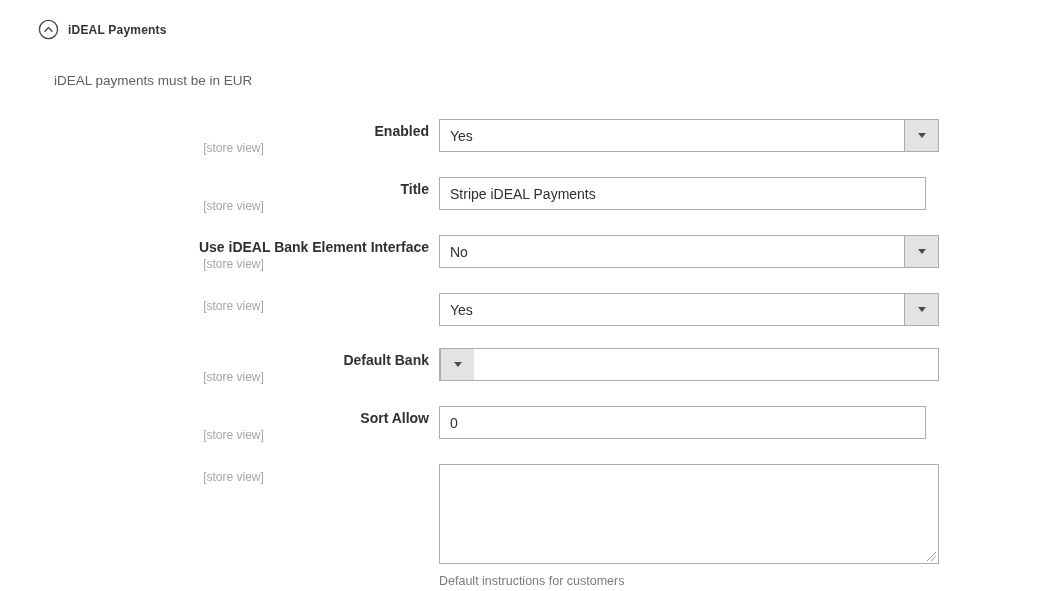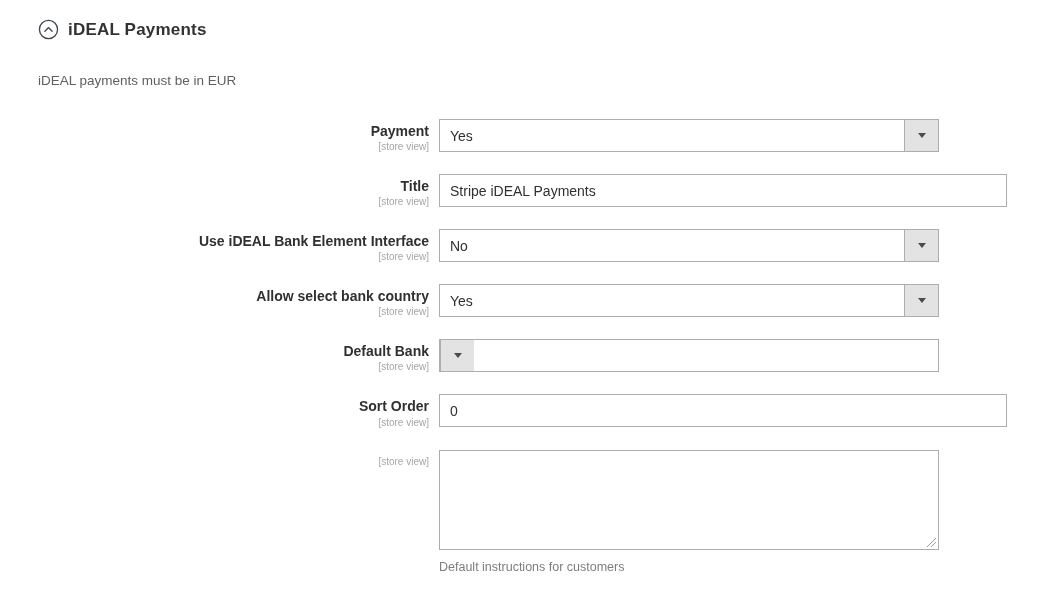--- a/index.html
+++ b/index.html
@@ -20,32 +20,33 @@
     align-items: center;
     cursor: pointer;
   }
   .collapse-icon {
     width: 21px;
     height: 21px;
     flex: 0 0 auto;
     display: block;
   }
   .section-title {
-    font-size: 17px;
+    font-size: 12px;
     font-weight: bold;
     color: #333333;
     margin-left: 9px;
     letter-spacing: 0.2px;
   }
 
   
   .section-note {
     margin-top: 33px;
     font-size: 13.5px;
     color: #5f5f5f;
+    margin-left: 16px;
   }
 
   
   .form { margin-top: 31px; }
   .form-row {
     display: flex;
     align-items: flex-start;
     margin-bottom: 22px;
   }
   .label-col {
@@ -54,33 +55,34 @@
     text-align: right;
     padding-top: 4px;
   }
   .field-label {
     font-size: 14px;
     font-weight: bold;
     color: #303030;
     line-height: 1.15;
   }
   .field-scope {
-    font-size: 10px;
+    font-size: 12px;
     color: #a6a6a6;
     margin-top: 2px;
+    text-align: center;
   }
   .field-col {
     margin-left: 10px;
     width: 500px;
     flex: 0 0 auto;
   }
 
   
   .text-input {
-    width: 568px;
+    width: 487px;
     height: 33px;
     border: 1px solid #adadad;
     background: #ffffff;
     font-family: "Liberation Sans", "DejaVu Sans", sans-serif;
     font-size: 14px;
     color: #303030;
     padding: 0 10px;
     outline: none;
   }
 
@@ -162,21 +164,21 @@
     </svg>
     <span class="section-title">iDEAL Payments</span>
   </div>
 
   <div class="section-note">iDEAL payments must be in EUR</div>
 
   <div class="form">
 
     <div class="form-row">
       <div class="label-col">
-        <div class="field-label">Payment</div>
+        <div class="field-label">Enabled</div>
         <div class="field-scope">[store view]</div>
       </div>
       <div class="field-col">
         <div class="select">
           <div class="select-value">Yes</div>
           <div class="select-button">
             <span class="caret-down"></span>
           </div>
         </div>
       </div>
@@ -202,21 +204,20 @@
           <div class="select-value">No</div>
           <div class="select-button">
             <span class="caret-down"></span>
           </div>
         </div>
       </div>
     </div>
 
     <div class="form-row">
       <div class="label-col">
-        <div class="field-label">Allow select bank country</div>
         <div class="field-scope">[store view]</div>
       </div>
       <div class="field-col">
         <div class="select">
           <div class="select-value">Yes</div>
           <div class="select-button">
             <span class="caret-down"></span>
           </div>
         </div>
       </div>
@@ -231,21 +232,21 @@
         <div class="select">
           <div class="select-button">
             <span class="caret-down"></span>
           </div>
         </div>
       </div>
     </div>
 
     <div class="form-row">
       <div class="label-col">
-        <div class="field-label">Sort Order</div>
+        <div class="field-label">Sort Allow</div>
         <div class="field-scope">[store view]</div>
       </div>
       <div class="field-col">
         <input type="text" class="text-input" value="0" style="">
       </div>
     </div>
 
     <div class="form-row">
       <div class="label-col">
         <div class="field-scope">[store view]</div>

